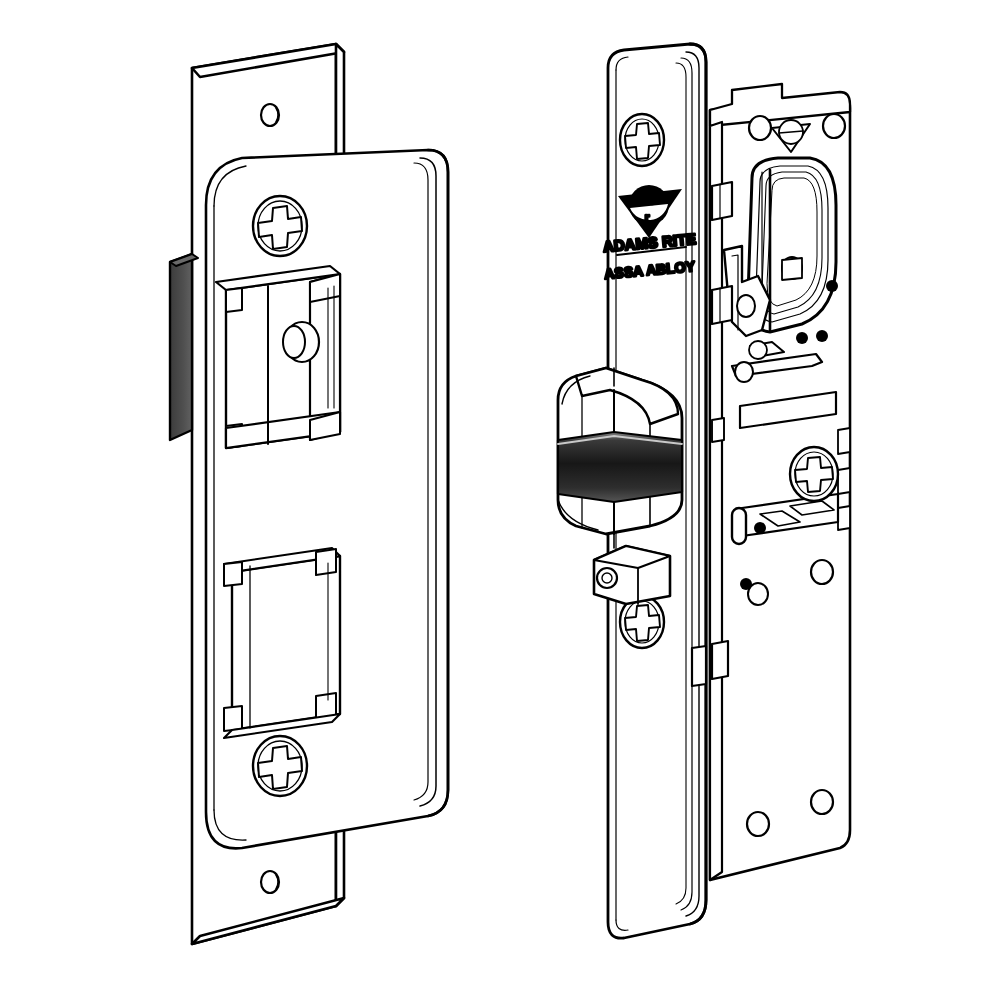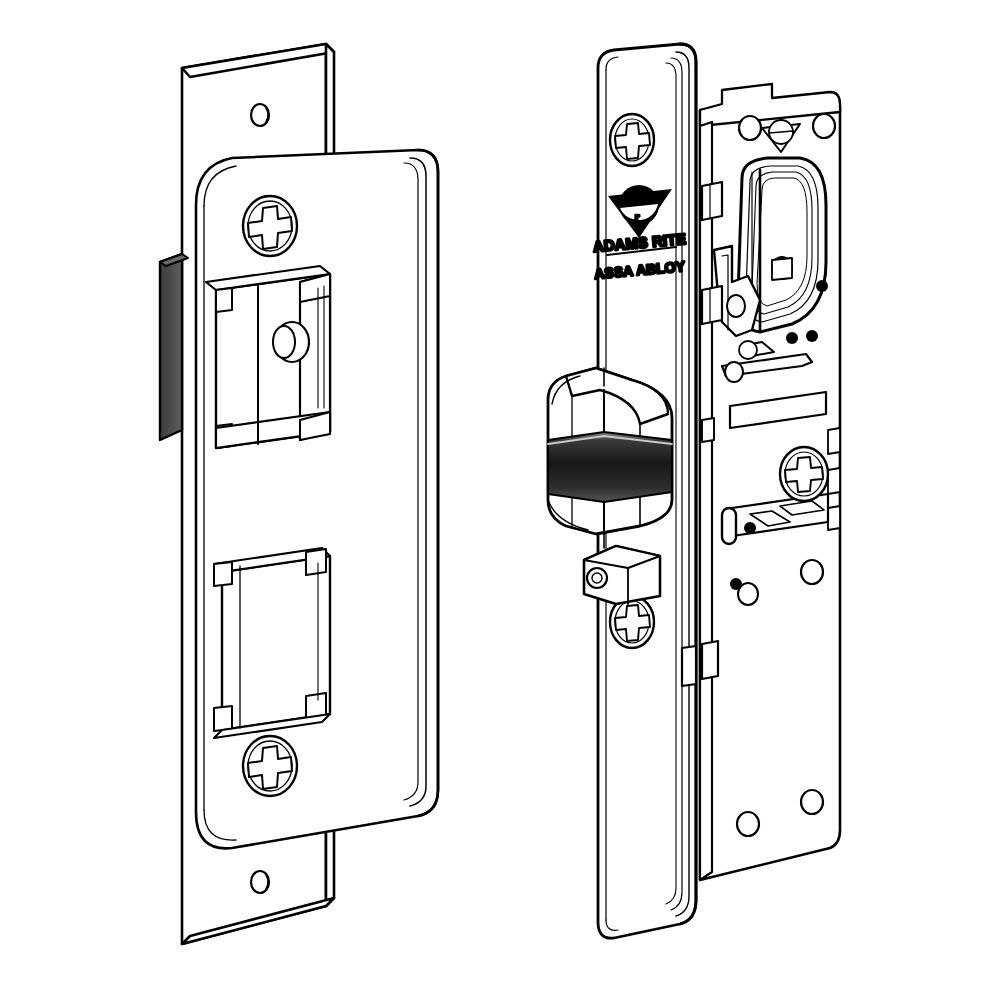--- a/index.html
+++ b/index.html
@@ -12,20 +12,21 @@
     width: 1000px;
     height: 1000px;
     overflow: hidden;
     font-family: "Liberation Sans", sans-serif;
   }
   #stage {
     position: relative;
     width: 815px;
     height: 1000px;
     background: #ffffff;
+    margin-left: 10px;
   }
   #stage svg {
     display: block;
   }
   .brand-text {
     font-family: "Liberation Sans", sans-serif;
     font-weight: bold;
     fill: #000000;
   }
 </style>

